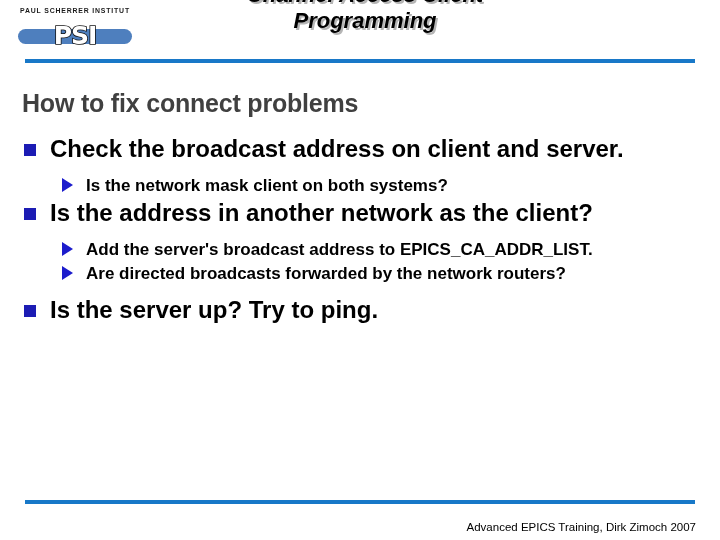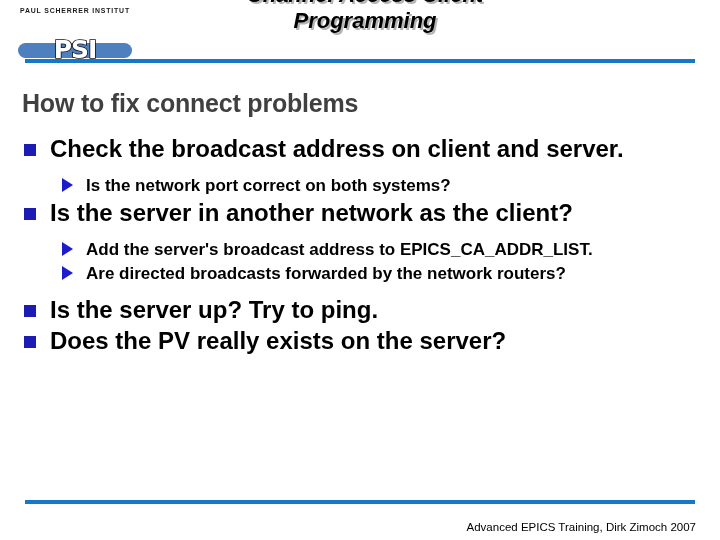--- a/index.html
+++ b/index.html
@@ -39,21 +39,21 @@
     color: #1a1a1a;
     white-space: nowrap;
     transform: scaleX(0.92);
     transform-origin: left top;
     margin-left: 2px;
   }
   #logo-emblem {
     position: relative;
     width: 118px;
     height: 32px;
-    margin-top: 20px;
+    margin-top: 6px;
   }
   #logo-bar {
     position: absolute;
     left: 0;
     top: 8px;
     width: 114px;
     height: 15px;
     background: #4e7fbe;
     border-radius: 8px;
   }
@@ -194,22 +194,21 @@
   <div id="slide-title">Channel Access Client
 Programming</div>
 
   <div id="header-rule"></div>
 </div>
 
 <div id="content-heading">How to fix connect problems</div>
 
 <div id="bullet-list">
     <div class="bullet-l1"><span class="marker"></span><span>Check the broadcast address on client and server.</span></div>
-    <div class="bullet-l2 gap-before"><span class="marker"></span><span>Is the network port correct on both systems?</span></div>
-    <div class="bullet-l1"><span class="marker"></span><span>Is the server in another network as the client?</span></div>
+    <div class="bullet-l2 gap-before"><span class="marker"></span><span>Is the network mask client on both systems?</span></div>
+    <div class="bullet-l1"><span class="marker"></span><span>Is the address in another network as the client?</span></div>
     <div class="bullet-l2 gap-before"><span class="marker"></span><span>Add the server's broadcast address to EPICS_CA_ADDR_LIST.</span></div>
     <div class="bullet-l2"><span class="marker"></span><span>Are directed broadcasts forwarded by the network routers?</span></div>
     <div class="bullet-l1 gap-before"><span class="marker"></span><span>Is the server up? Try to ping.</span></div>
-    <div class="bullet-l1"><span class="marker"></span><span>Does the PV really exists on the server?</span></div>
   </div>
 
 <div id="footer-rule"></div>
 <div id="footer-text">Advanced EPICS Training, Dirk Zimoch 2007</div>
 
 </body></html>

